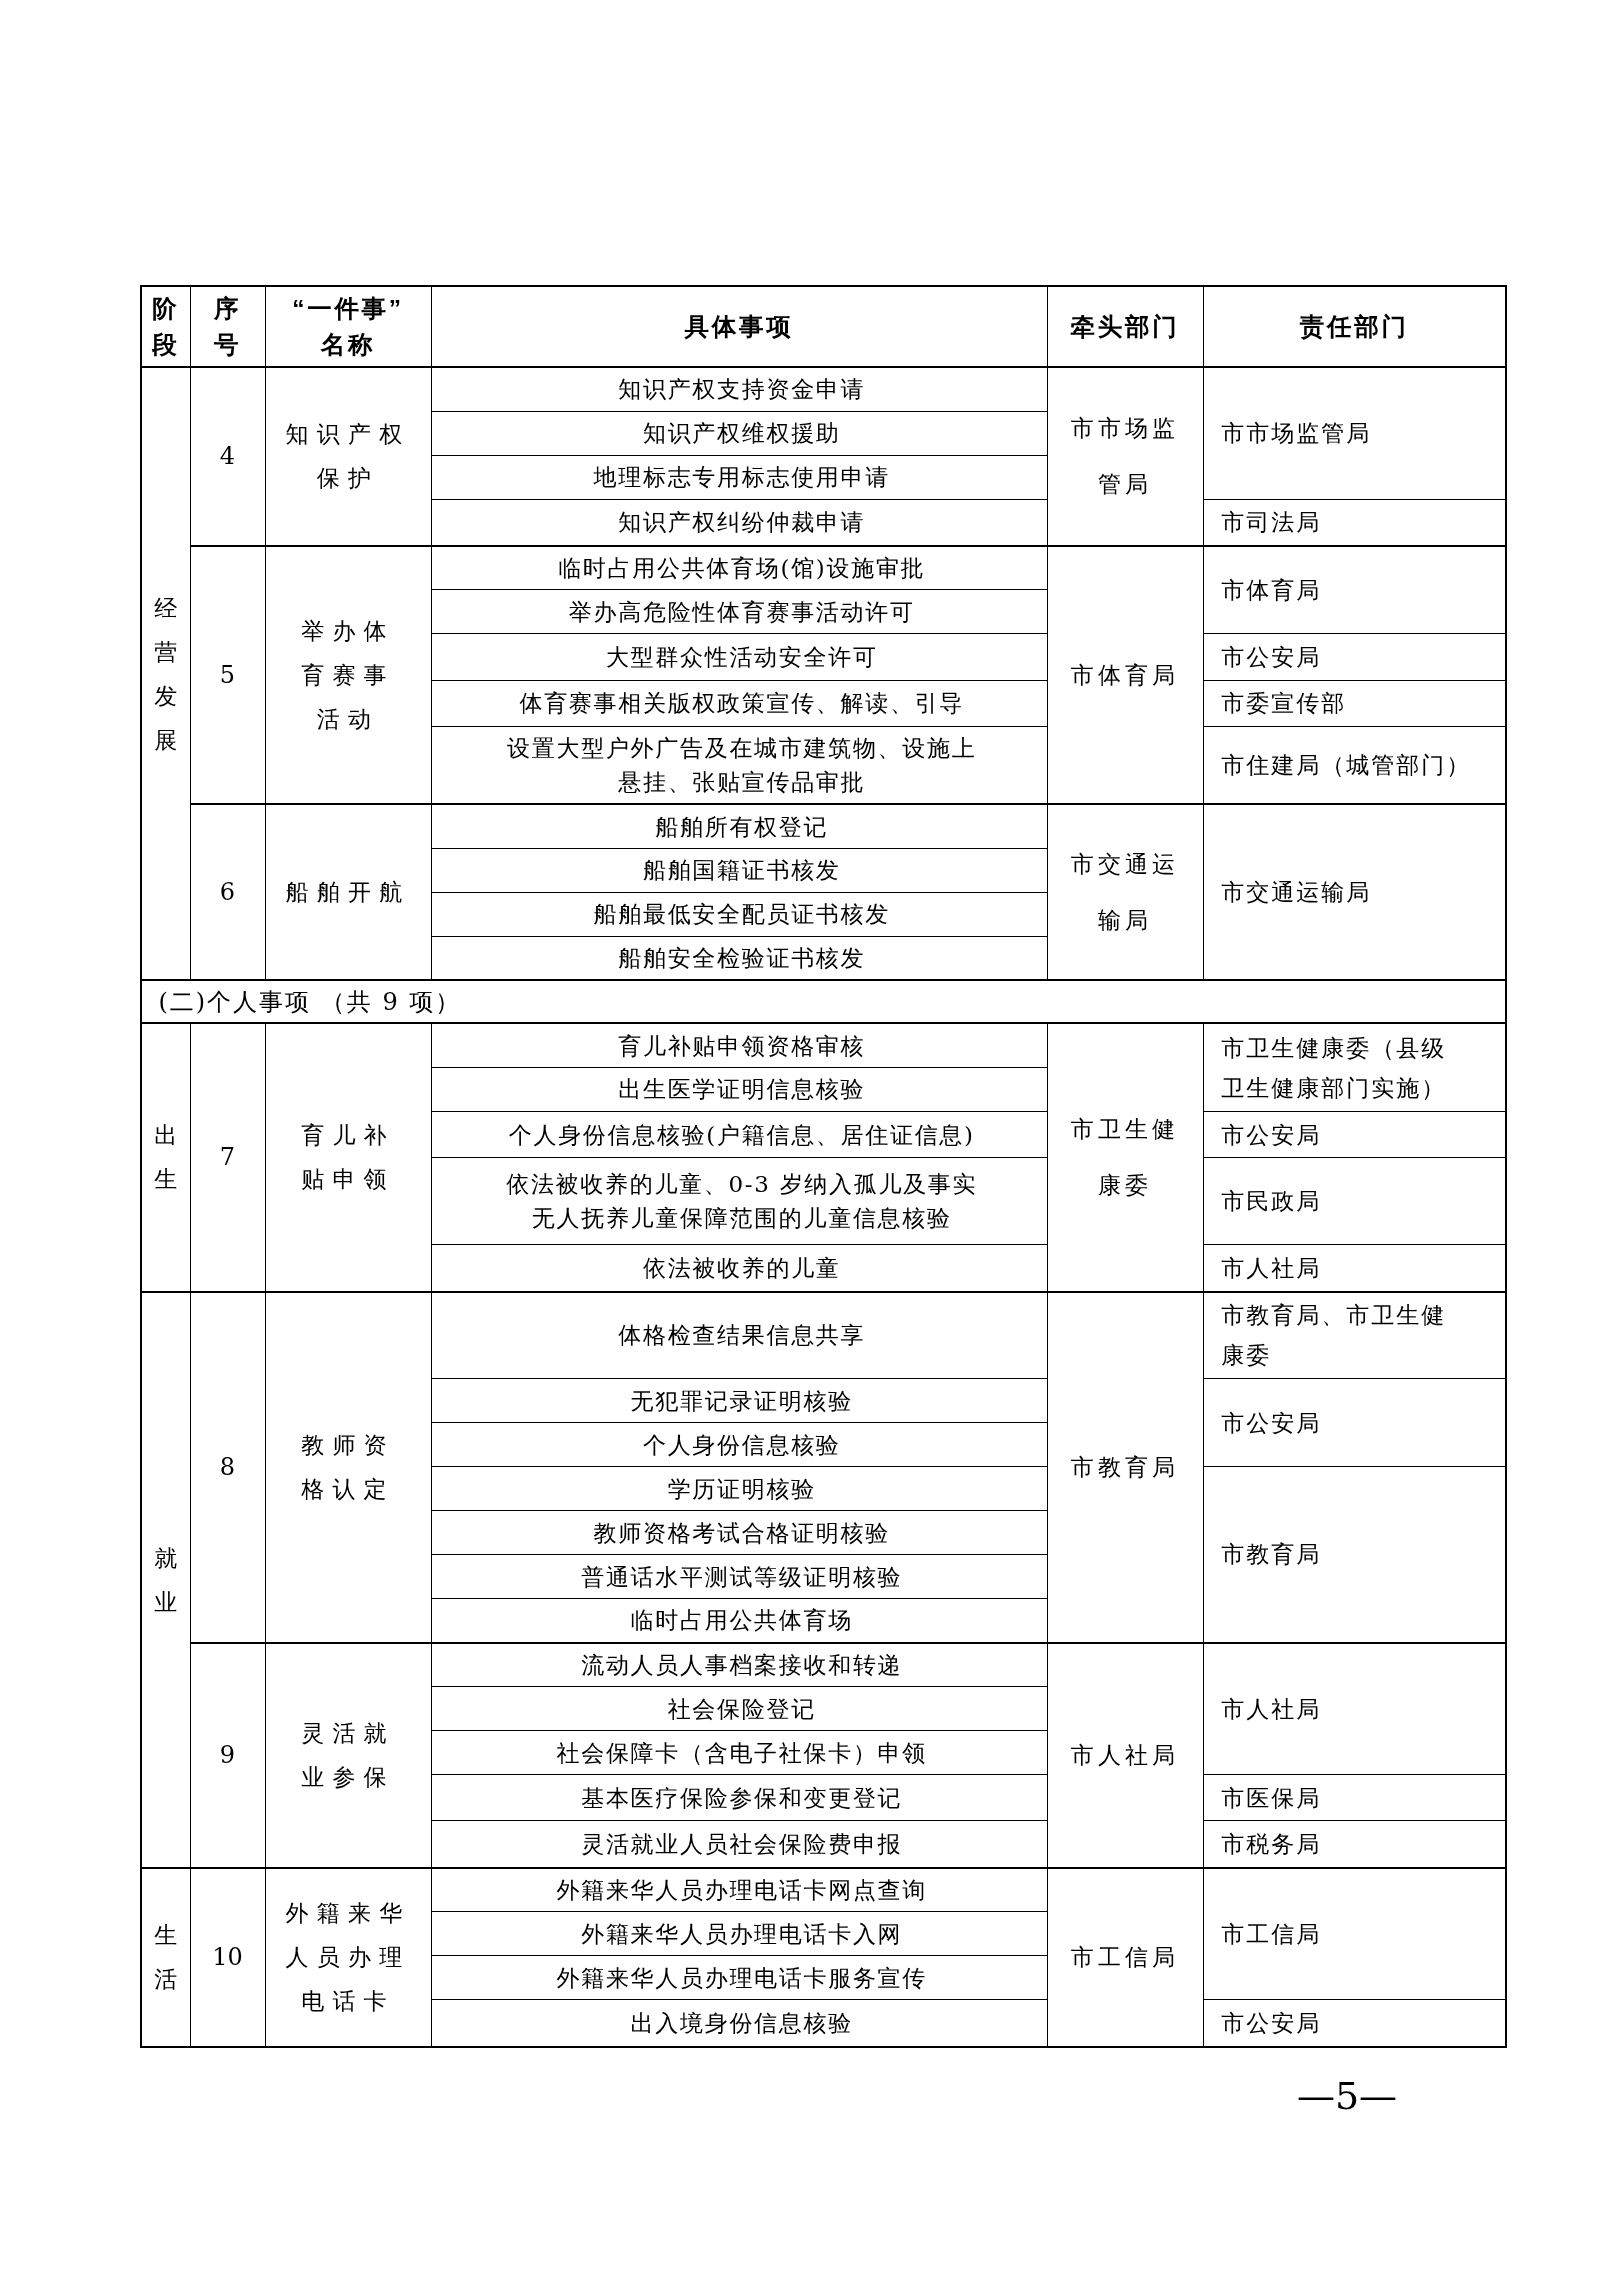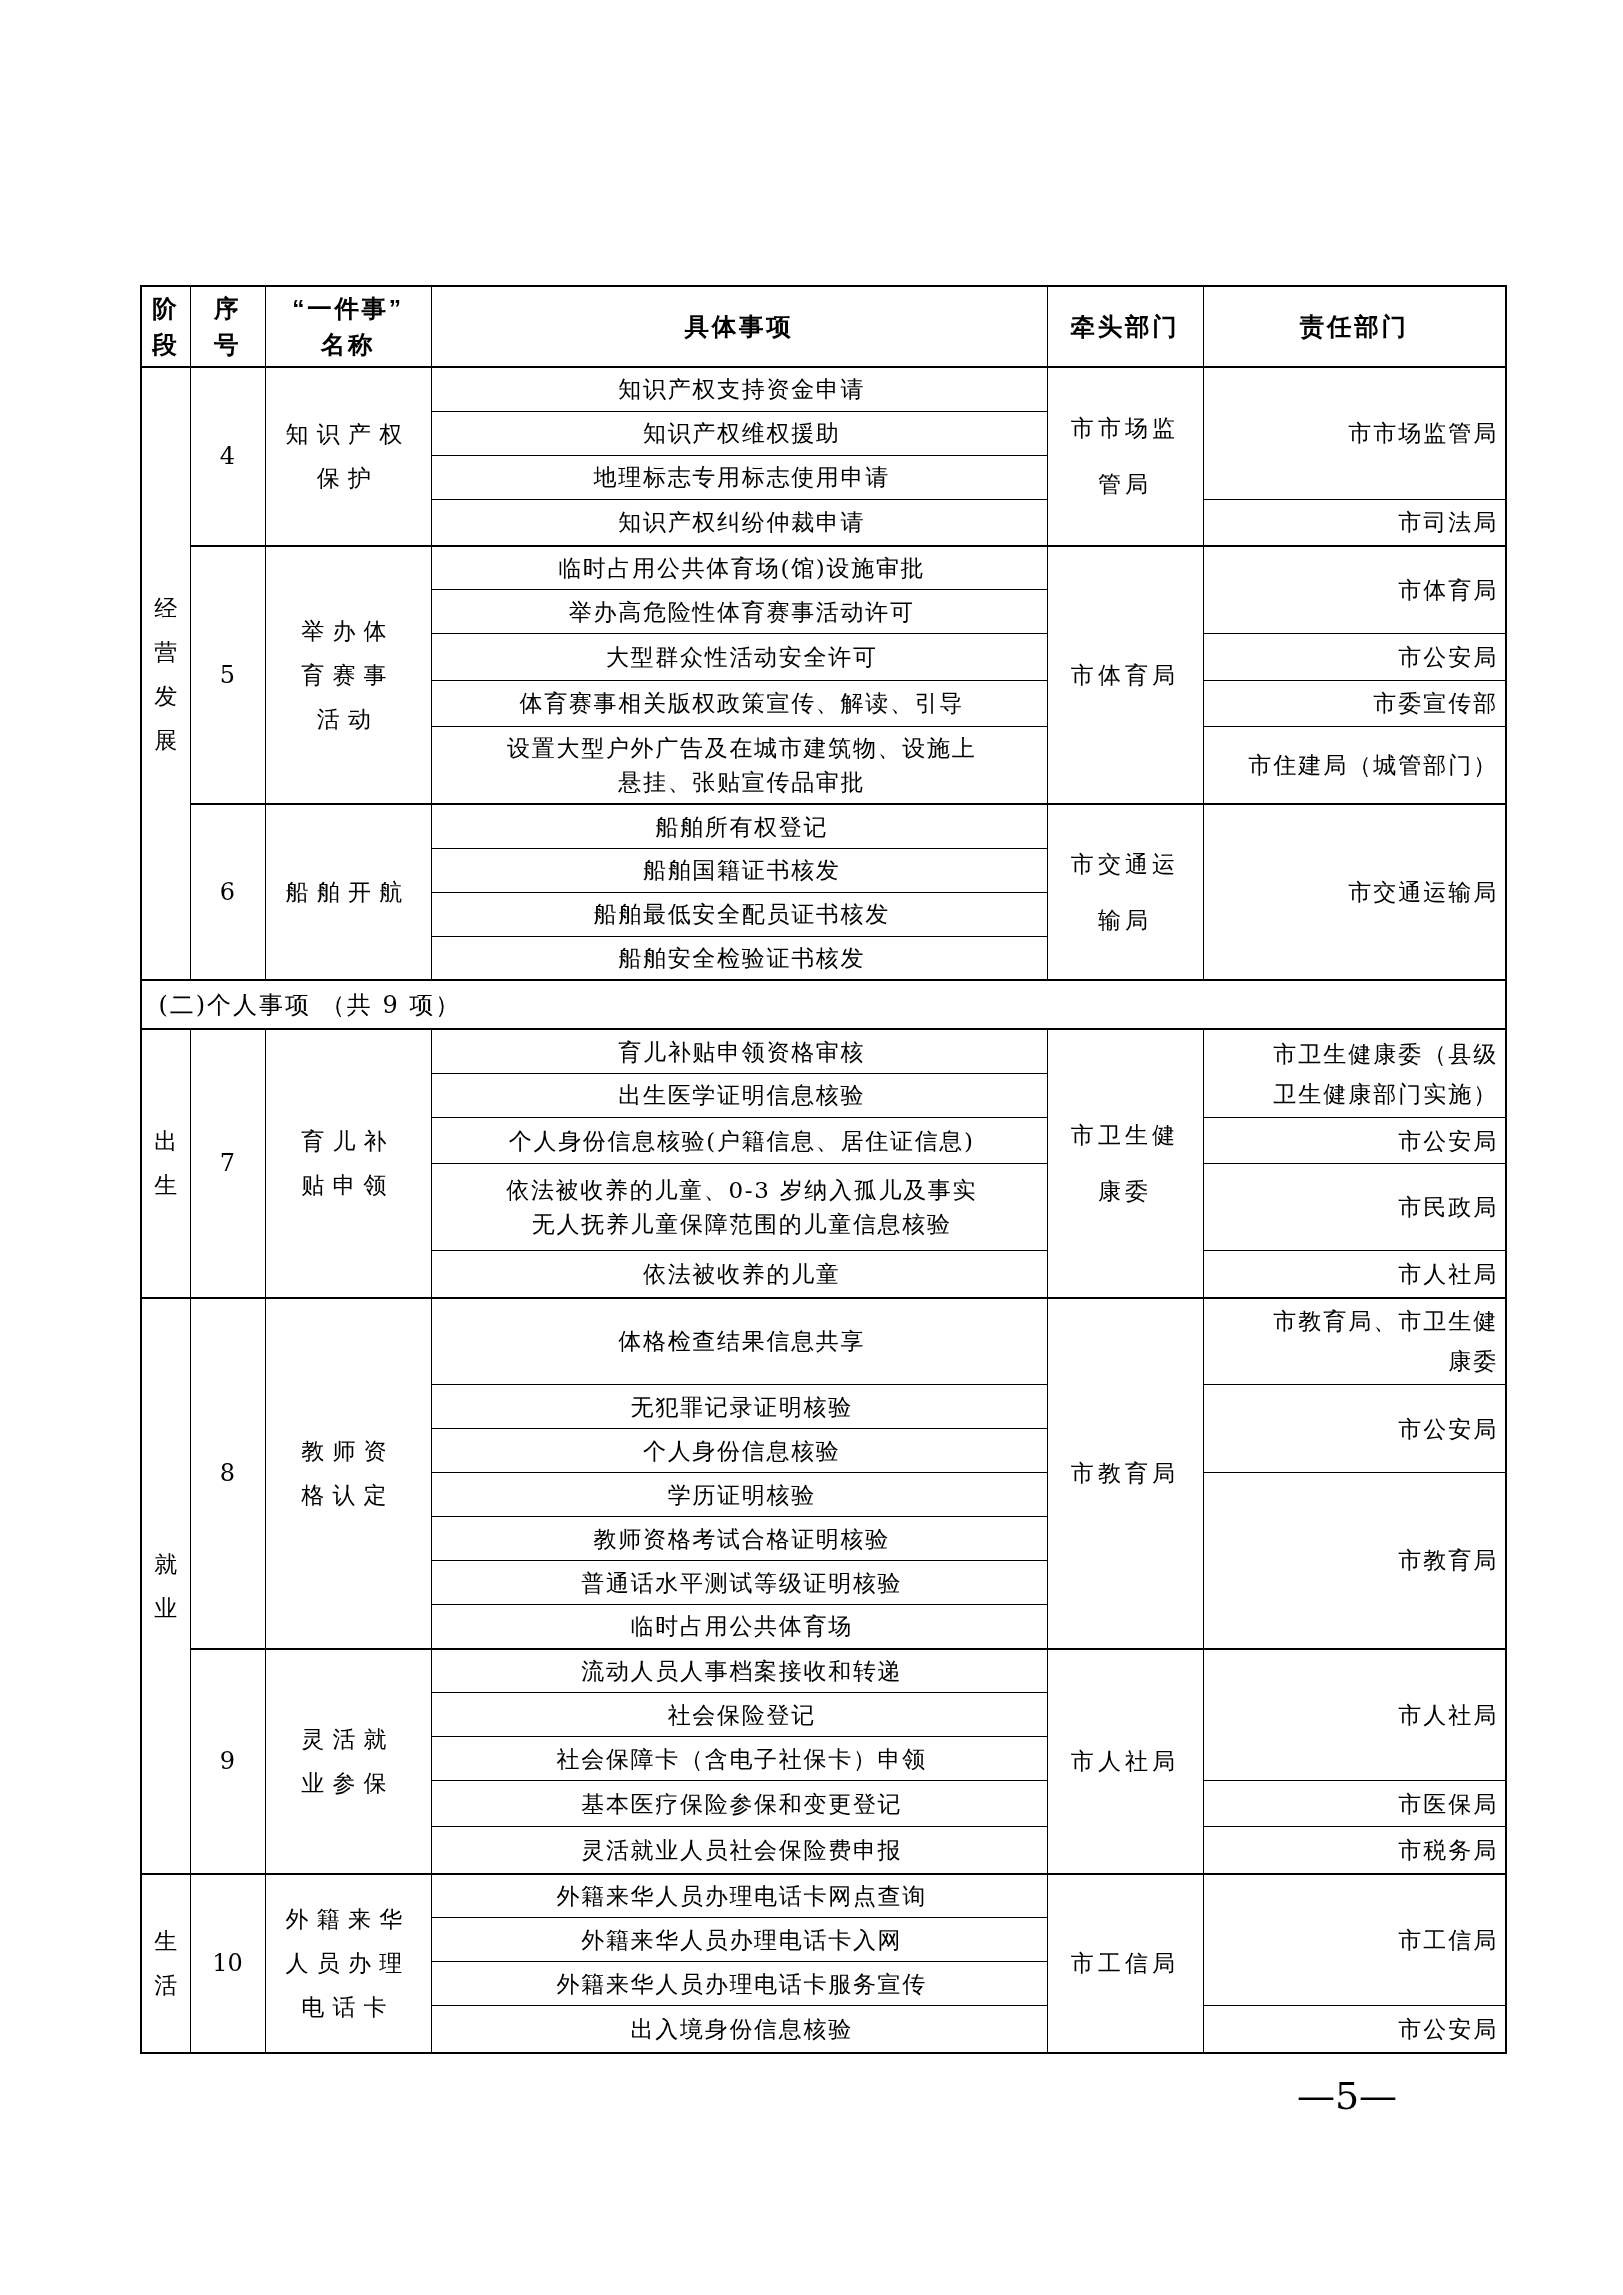--- a/index.html
+++ b/index.html
@@ -21,36 +21,36 @@
   th{
     font-family:"Liberation Sans","DejaVu Sans",sans-serif;
     font-weight:bold;font-size:24.5px;letter-spacing:2.7px;line-height:1.45;
     border-bottom:2.7px solid #000;
   }
   td{font-size:23px;}
   tr{height:44px;}
   tr.hh{height:81px;}
   tr.tall{height:87px;}
   tr.twoline{height:70px;}
-  tr.sec{height:49px;}
+  tr.sec{height:43px;}
   tr.mj > td{border-top:2px solid #000;}
   tr.sec > td{
     border-top:2px solid #000;border-bottom:2px solid #000;
     text-align:left;padding-left:16.4px;font-size:24px;letter-spacing:2px;
   }
   td.stage{line-height:44px;letter-spacing:0;}
   td.seq{font-size:24px;letter-spacing:0;}
   td.name{line-height:44px;letter-spacing:8.2px;}
   td.item{
     text-align:center;padding:4.1px 9.5px 4.1px 15px;
     letter-spacing:1.7px;line-height:34px;
   }
   td.lead{line-height:56px;letter-spacing:4.1px;}
   td.resp{
-    text-align:right;padding:2.7px 6.8px 2.7px 17.7px;
+    text-align:left;padding:2.7px 6.8px 2.7px 17.7px;
     letter-spacing:2px;line-height:40px;
   }
   .pagenum{
     position:absolute;left:1248px;top:2074px;width:198px;
     text-align:center;font-size:38px;color:#000;
     font-family:"DejaVu Serif","Liberation Serif",serif;
   }
 </style>
 </head>
 <body>

